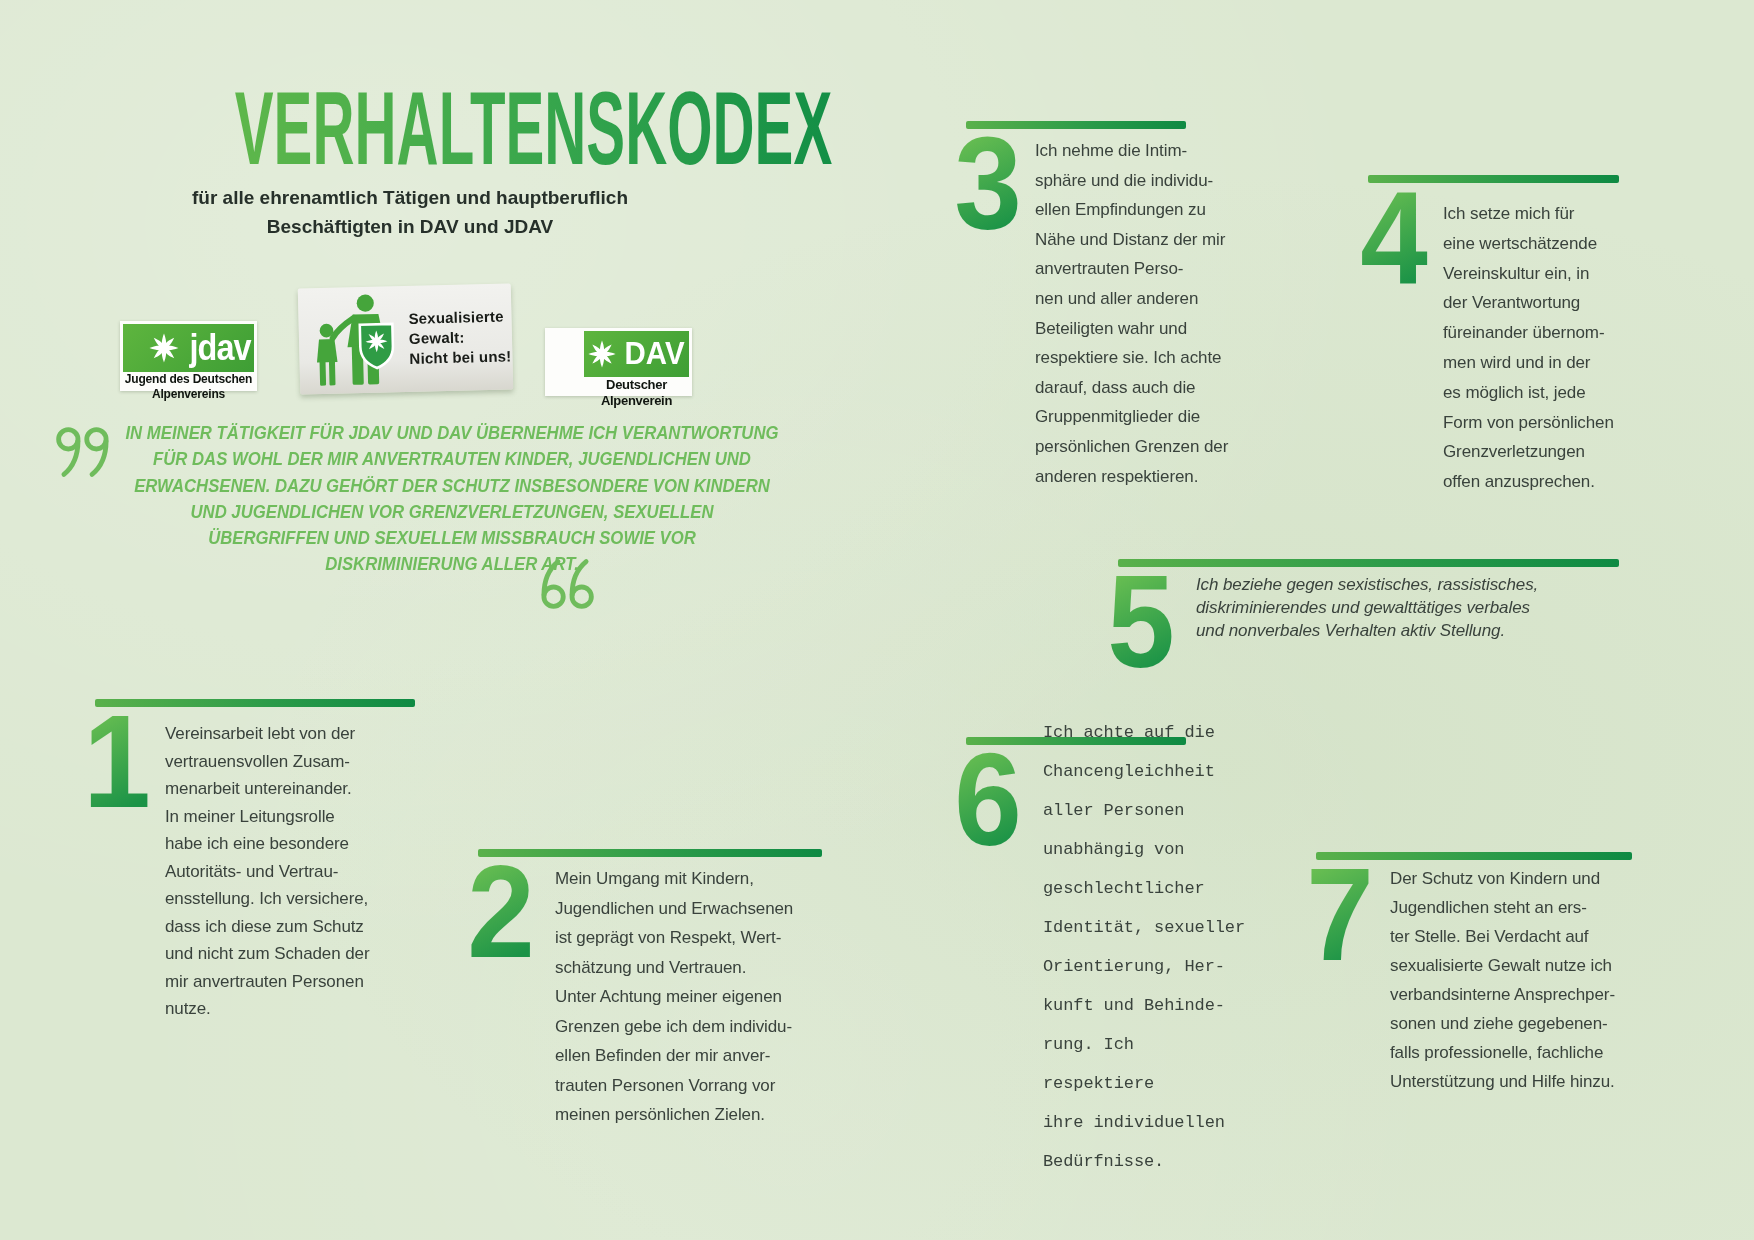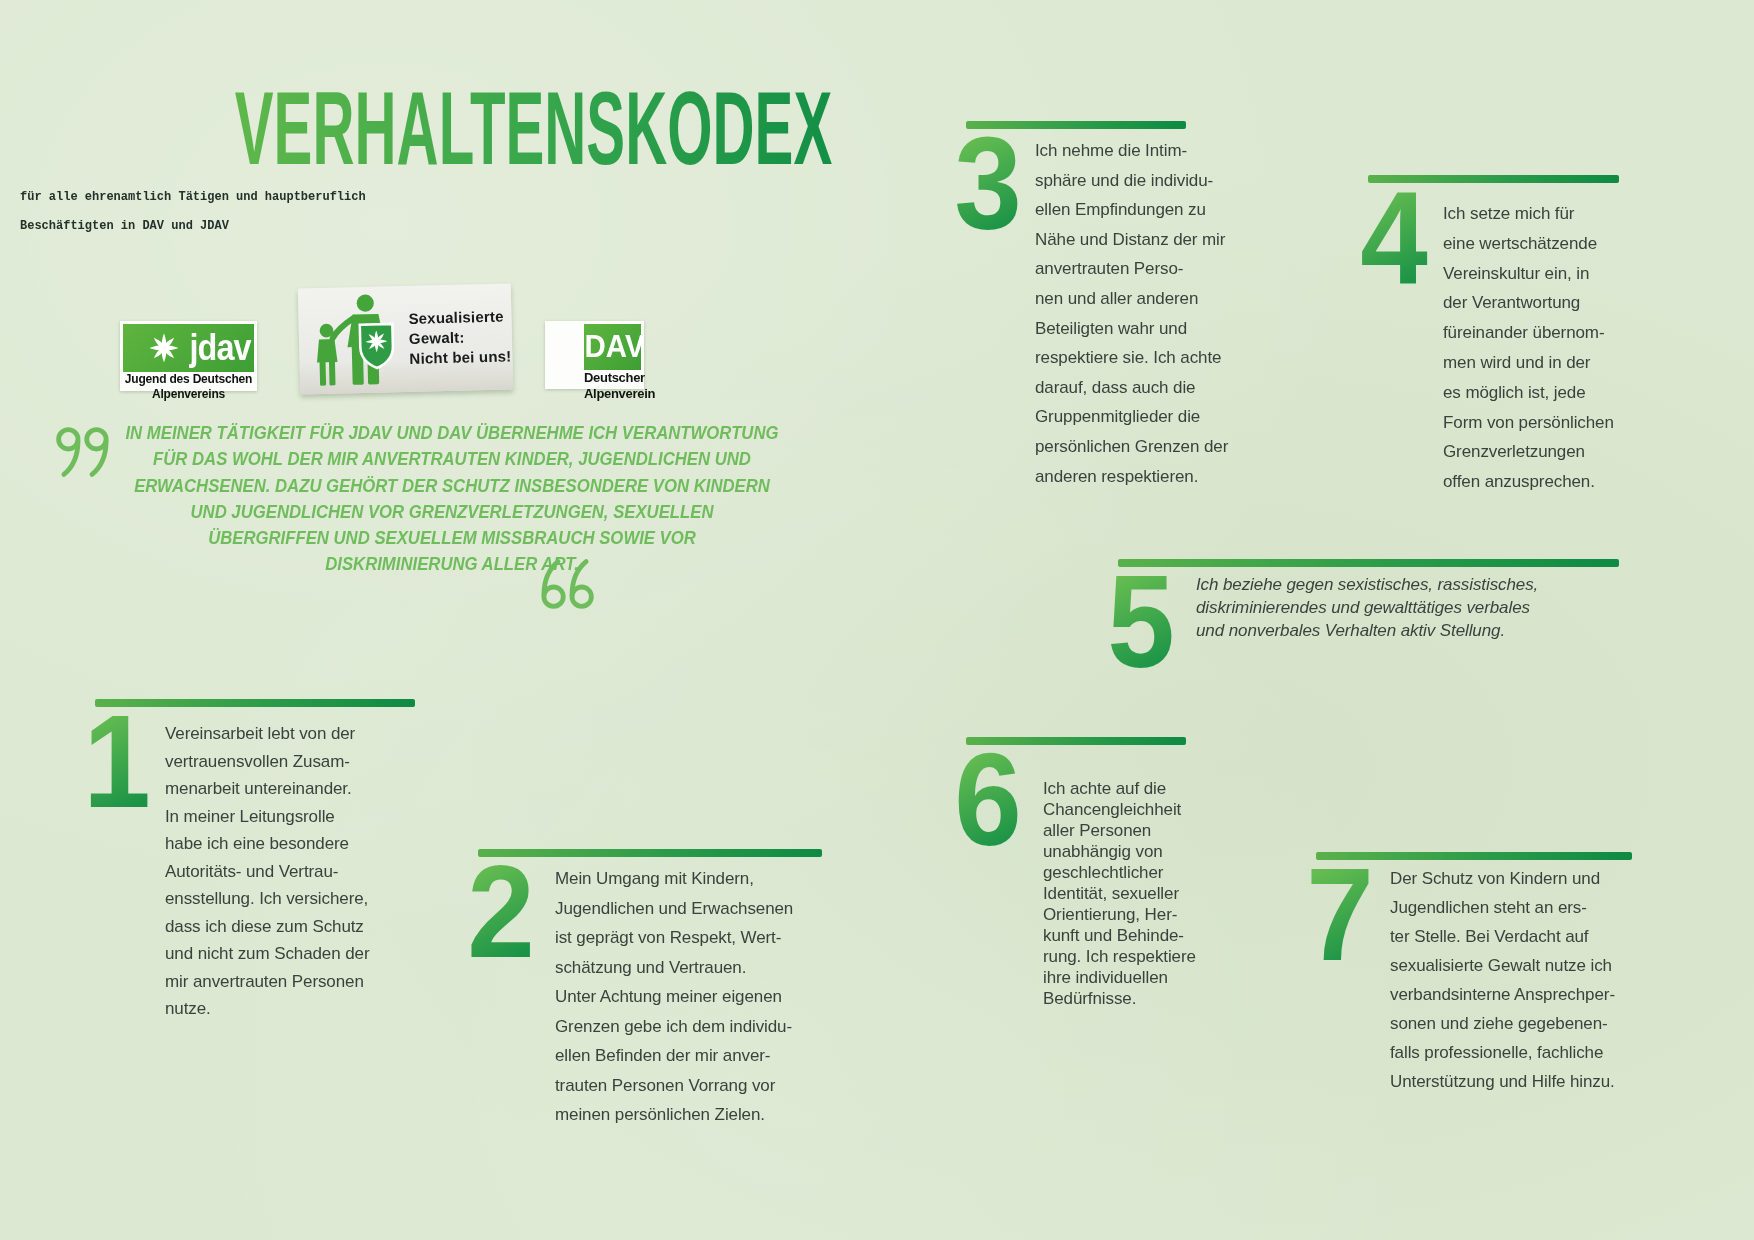--- a/index.html
+++ b/index.html
@@ -16,33 +16,33 @@
 
   
   .title-wrap{position:absolute;left:0;top:76px;width:792px;text-align:center;}
   .title-wrap span{
     display:inline-block;font-weight:bold;font-size:104px;line-height:104px;white-space:nowrap;
     transform:scaleX(.56);transform-origin:50% 0;
     background:linear-gradient(90deg,#5eb74b,#35a54c 55%,#138f46);
     -webkit-background-clip:text;background-clip:text;color:transparent;
   }
   .subtitle{
-    position:absolute;left:20px;top:183px;width:780px;
-    font-size:12px;font-weight:bold;color:#26302a;line-height:29px;font-family:Liberation Mono, monospace;
+    position:absolute;left:20px;top:183px;width:780px;text-align:center;
+    font-size:19px;font-weight:bold;color:#26302a;line-height:29px;
   }
 
   
   .logo-box{position:absolute;background:#fdfdfb;box-shadow:0 1px 3px rgba(60,80,50,.25);padding:3px;box-sizing:border-box;}
   .logo-green{background:linear-gradient(135deg,#5eb53e,#3e9e35);display:flex;align-items:center;justify-content:center;gap:5px;}
   .logo-caption{text-align:center;color:#101510;font-weight:bold;}
   .jdav{left:120px;top:321px;width:137px;height:70px;}
   .jdav .logo-green{height:48px;padding-left:24px;}
   .jdav .word{color:#fff;font-weight:bold;font-size:36px;line-height:34px;letter-spacing:-1px;transform:scaleX(.9);}
   .jdav .logo-caption{font-size:12px;line-height:15px;letter-spacing:-.2px;}
-  .dav{left:545px;top:321px;width:99px;height:68px;padding-left:39px;}
+  .dav{left:545px;top:328px;width:147px;height:68px;padding-left:39px;}
   .dav .logo-green{height:46px;}
   .dav .word{color:#fff;font-weight:bold;font-size:31px;letter-spacing:0;transform:scaleX(.95);}
   .dav .logo-caption{font-size:13px;line-height:16px;letter-spacing:-.3px;}
 
   .sticker{
     position:absolute;left:299px;top:286px;width:213px;height:106px;
     background:linear-gradient(180deg,#f2f2ef 0%,#e9e9e5 70%,#d8d7cf 100%);
     transform:rotate(-1.4deg);border-radius:2px;
     box-shadow:0 3px 5px rgba(50,70,40,.25);
     display:flex;align-items:center;
@@ -69,21 +69,21 @@
     background:linear-gradient(155deg,#6abf52 15%,#1b9347 80%);
     -webkit-background-clip:text;background-clip:text;color:transparent;
   }
   .stext{position:absolute;font-size:17px;color:#39423c;letter-spacing:-.1px;}
 
   .bar1{left:95px;top:699px;width:320px;}  .num1{left:69px;top:697px;}  .txt1{left:165px;top:720px;width:250px;line-height:27.5px;}
   .bar2{left:478px;top:849px;width:344px;} .num2{left:453px;top:847px;} .txt2{left:555px;top:864px;width:290px;line-height:29.5px;}
   .bar3{left:966px;top:121px;width:220px;} .num3{left:940px;top:119px;} .txt3{left:1035px;top:136px;width:245px;line-height:29.6px;}
   .bar4{left:1368px;top:175px;width:251px;}.num4{left:1346px;top:173px;}.txt4{left:1443px;top:199px;width:215px;line-height:29.8px;}
   .bar5{left:1118px;top:559px;width:501px;}.num5{left:1093px;top:557px;}.txt5{left:1196px;top:573px;width:450px;line-height:23px;font-style:italic;}
-  .bar6{left:966px;top:737px;width:220px;} .num6{left:940px;top:735px;} .txt6{left:1043px;top:778px;width:210px;line-height:21px;}
+  .bar6{left:966px;top:737px;width:220px;} .num6{left:940px;top:735px;} .txt6{left:1043px;top:713px;width:210px;line-height:39px;font-family:Liberation Mono, monospace;}
   .bar7{left:1316px;top:852px;width:316px;}.num7{left:1292px;top:850px;}.txt7{left:1390px;top:864px;width:290px;line-height:29px;}
 </style>
 </head>
 <body>
 
 <div class="page">
 
   <div class="title-wrap">
     <span>VERHALTENSKODEX</span>
   </div>

